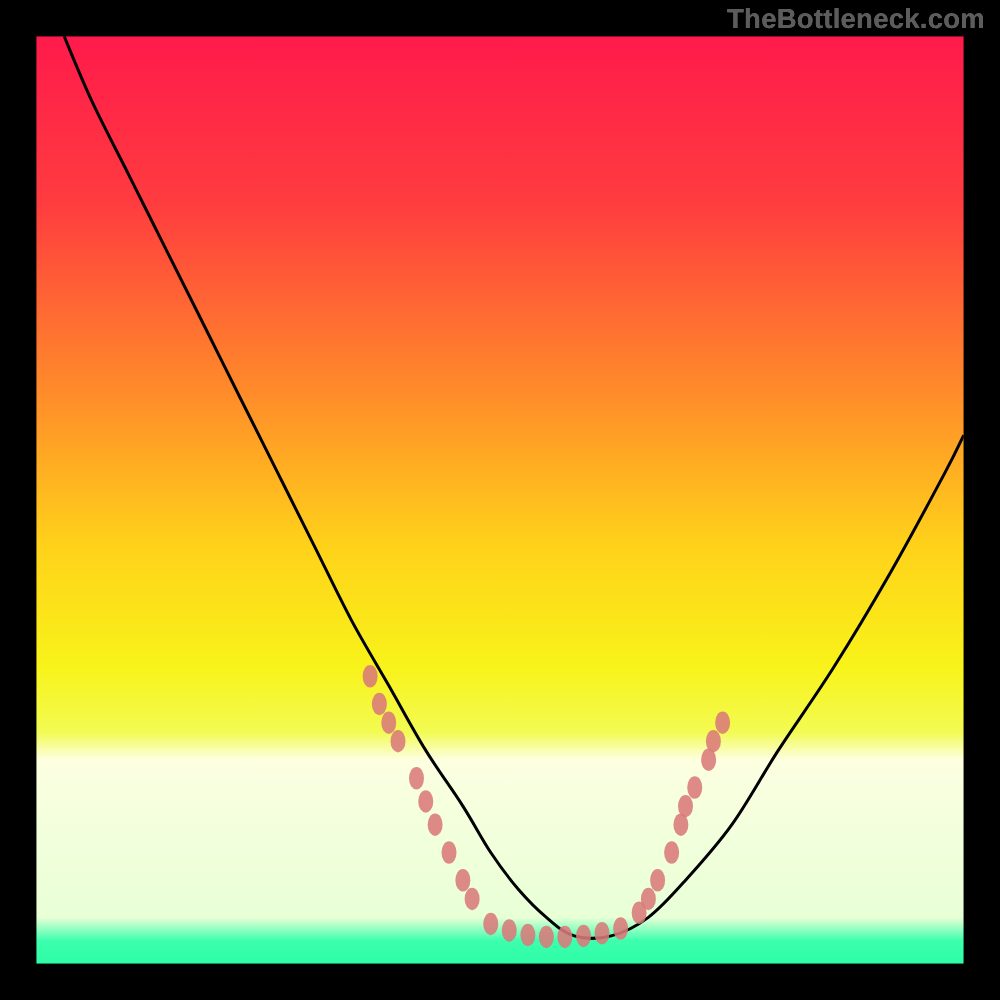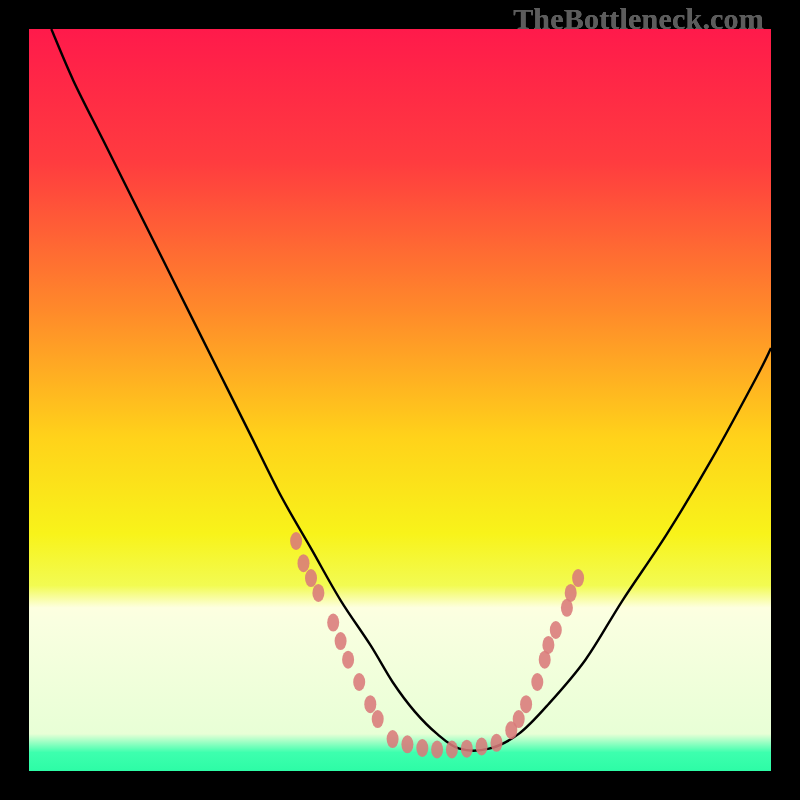--- a/index.html
+++ b/index.html
@@ -22,27 +22,27 @@
   .plot {
     position: absolute;
     left: 14px;
     top: 14px;
     width: 742px;
     height: 742px;
   }
   .watermark {
     position: absolute;
     top: 2px;
-    right: 36px;
-    font-size: 30px;
+    right: 12px;
+    font-size: 22px;
     font-weight: 600;
     color: #5c5c5c;
     letter-spacing: 0.2px;
     text-shadow: 0 0 0.5px #7a7a7a;
-    font-family: Liberation Serif, serif;
+    font-family: Liberation Sans, sans-serif;
     user-select: none;
   }
 </style>
 </head>
 <body>
 
 <div class="frame">
   <svg class="plot" viewBox="0 0 742 742" preserveAspectRatio="none">
     <defs>
       <linearGradient id="bg-grad" x1="0" y1="0" x2="0" y2="1">

